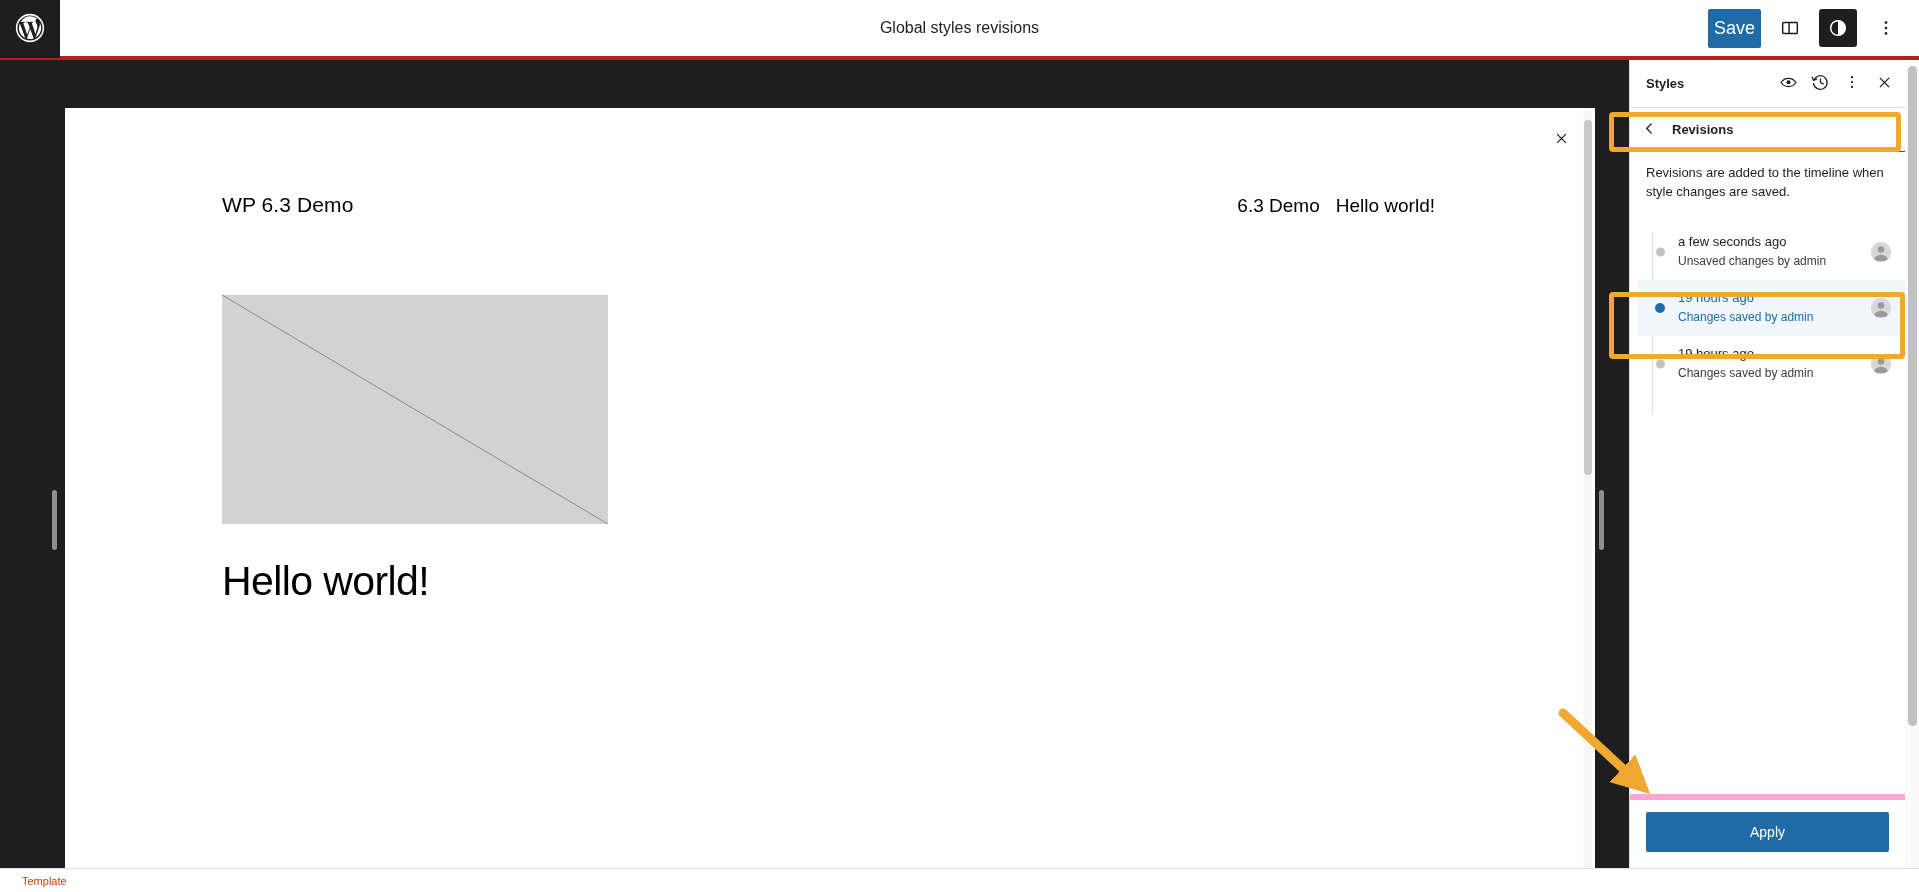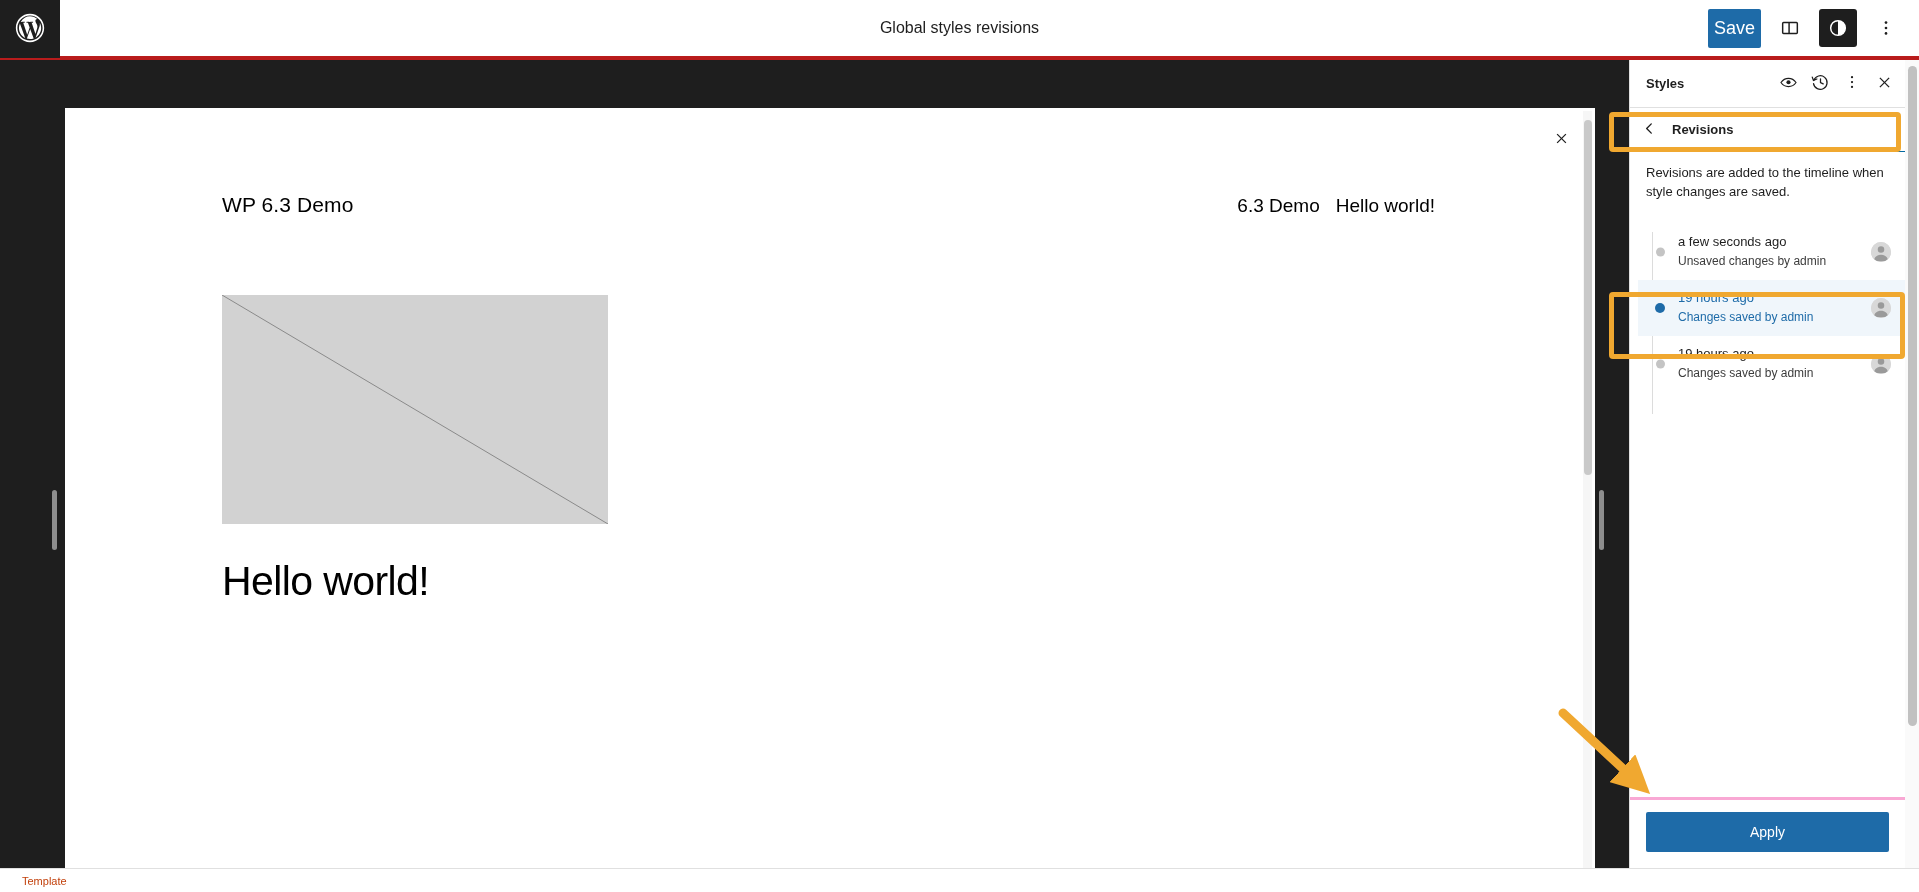--- a/index.html
+++ b/index.html
@@ -327,21 +327,21 @@
     width: 20px; height: 20px;
     border-radius: 50%;
     flex: 0 0 auto;
     overflow: hidden;
     background: #d8d8d8;
   }
   .revision-avatar svg { display:block; width:100%; height:100%; }
 
   .sidebar-footer {
     flex: 0 0 auto;
-    border-top: 3px solid #f9a8d4;
+    border-top: 6px solid #f9a8d4;
     padding: 12px 16px 16px 16px;
   }
   .apply-btn {
     width: 100%;
     background: #1e6ba8;
     color: #fff;
     border: none;
     border-radius: 2px;
     font-size: 14px;
     font-family: "Liberation Sans", sans-serif;

